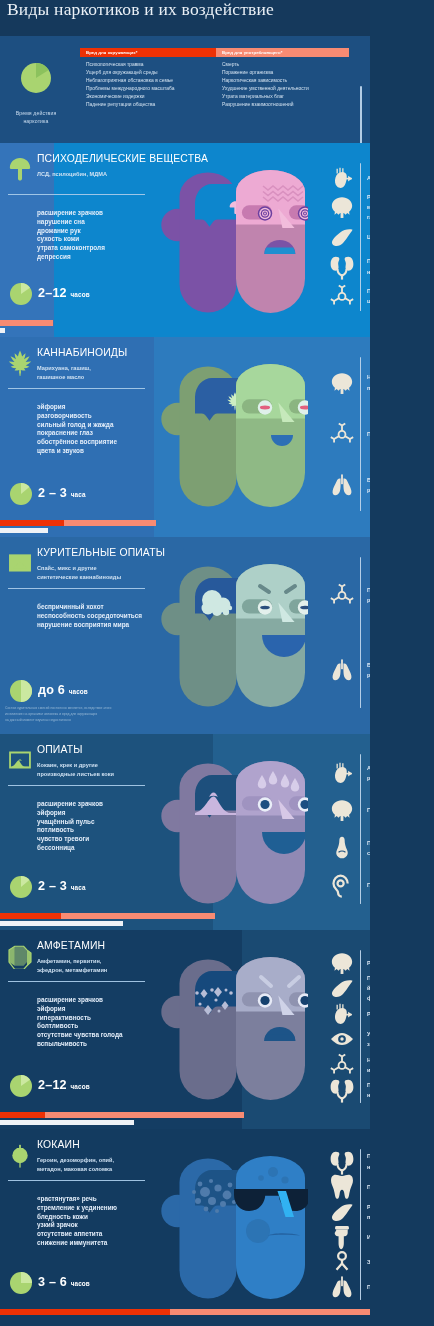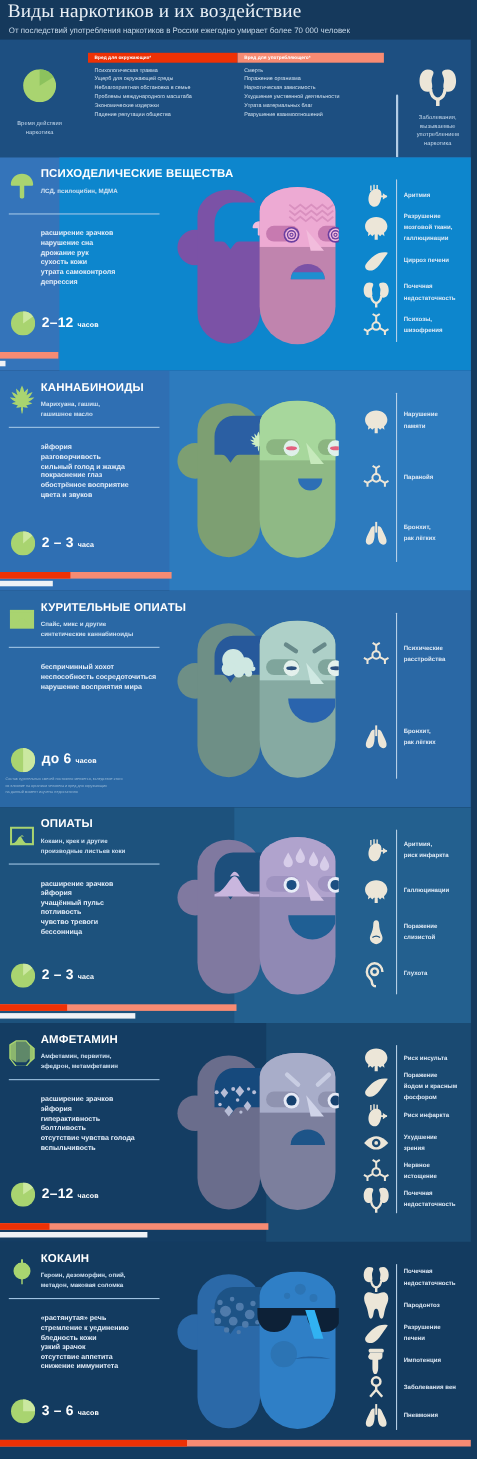--- a/index.html
+++ b/index.html
@@ -1,57 +1,56 @@
 <!DOCTYPE html>
 <html><head>
 <meta charset="utf-8">
 <title>Виды наркотиков и их воздействие</title>
 <style>
 *{margin:0;padding:0;box-sizing:border-box}
 html,body{width:434px;height:1326px;overflow:hidden}
 body{font-family:"Liberation Sans",sans-serif;background:#143a5e;color:#fff}
-#page{position:relative;width:428px;height:1326px;overflow:hidden}
+#page{position:relative;width:370px;height:1326px;overflow:hidden}
 svg{display:block}
 
 
 #header{position:absolute;left:0;top:0;width:434px;height:143px;background:#15395c;overflow:hidden}
 #hdr-title{position:absolute;left:7px;top:-1px;font-family:"Liberation Serif",serif;font-size:17.5px;letter-spacing:.2px;color:#eaf0f6;font-weight:400;white-space:nowrap}
 #hdr-sub{position:absolute;left:8px;top:23px;font-size:7.2px;color:#c6d8e9;letter-spacing:0;white-space:nowrap}
 #hdr-body{position:absolute;left:0;top:36px;width:434px;height:107px;background:#1d4f81}
 .legend-cap{position:absolute;font-size:5.2px;line-height:1.52;color:#c9dcef;text-align:center;letter-spacing:.1px;white-space:pre-line}
 .bar-lbl{position:absolute;height:9px;font-size:4.3px;font-weight:bold;letter-spacing:.05px;color:#fff;display:flex;align-items:center;padding-left:6px;white-space:nowrap}
 .col-list{position:absolute;font-size:4.9px;line-height:1.62;color:#d5e4f2;letter-spacing:.03px}
 #hdr-vline{position:absolute;left:360px;top:50px;width:1.5px;height:70px;background:#b3cde6;border-radius:1px}
 
 
 .sect{position:absolute;left:0;width:434px;overflow:hidden}
 .sect-bgR{position:absolute;top:0;right:0;height:100%}
 .sect-icon{position:absolute;left:7px;top:13px}
-.sect-title{position:absolute;left:37px;top:11px;font-size:10.4px;font-weight:bold;letter-spacing:.15px;color:#fff;white-space:nowrap;line-height:1}
+.sect-title{position:absolute;left:37px;top:11px;font-size:10.4px;font-weight:normal;letter-spacing:.15px;color:#fff;white-space:nowrap;line-height:1}
 .sect-sub{position:absolute;left:37px;top:27px;font-size:5.6px;line-height:1.62;color:#cfe1f2;font-weight:bold;letter-spacing:.03px;white-space:pre-line}
 .sect-rule{position:absolute;left:8px;height:1.4px;width:137px;background:#a6c9e8;opacity:.95}
 .effects{position:absolute;left:37px;font-size:6.4px;line-height:1.38;color:#e4eefa;font-weight:bold;letter-spacing:0;white-space:pre-line}
 .dur-pie{position:absolute;left:10px}
 .dur-num{position:absolute;left:38px;font-size:12.6px;font-weight:bold;color:#fff;letter-spacing:.2px;white-space:nowrap;line-height:1}
 .dur-unit{font-size:6.4px;font-weight:bold;letter-spacing:.1px}
 .sect-note{position:absolute;left:5px;font-size:3.4px;line-height:1.78;color:#95b7d5;letter-spacing:0;white-space:pre-line}
 .dis-vline{position:absolute;left:360px;width:1.4px;background:#bdd4ea;border-radius:1px;opacity:.95}
 .dis-ico{position:absolute;left:329px}
 .dis-txt{position:absolute;left:367px;font-size:5.5px;line-height:1.85;color:#dfeaf6;font-weight:bold;letter-spacing:.03px;white-space:pre-line}
 .hbar{position:absolute;height:6px}
 .wbar{position:absolute;height:5px}
 .face{position:absolute;left:160px}
 </style>
 </head>
 <body>
 
 <div id="page">
     <div id="header">
       <div id="hdr-title">Виды наркотиков и их воздействие</div>
-      <div id="hdr-sub">От последствий употребления наркотиков в России ежегодно умирает более 70 000 человек</div>
       <div id="hdr-body">
         <div style="position:absolute;left:0;top:0;width:72px;height:107px">
           <div style="position:absolute;left:21px;top:27px">
             <svg width="30" height="30" viewBox="0 0 30 30">
               <circle cx="15" cy="15" r="15" fill="#a9d470"></circle>
               <path d="M15 15L15.00 0.00A15 15 0 0 1 27.72 7.05Z" fill="#8cc25d"></path>
             </svg>
           </div>
           <div class="legend-cap" style="left:0;top:74px;width:72px">Время действия
 наркотика</div>

